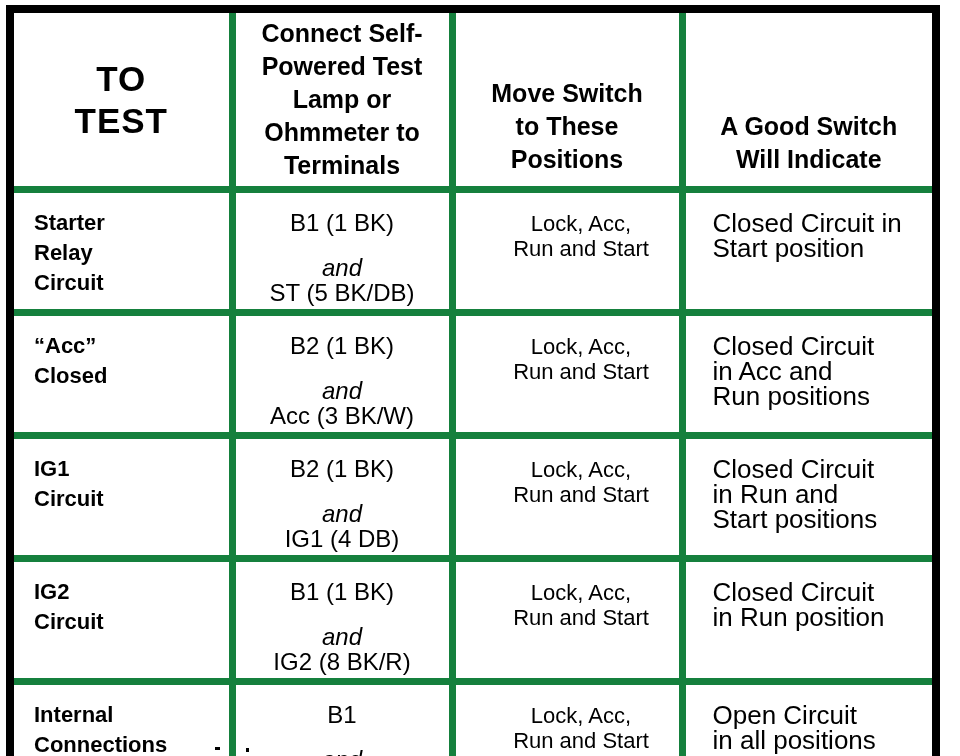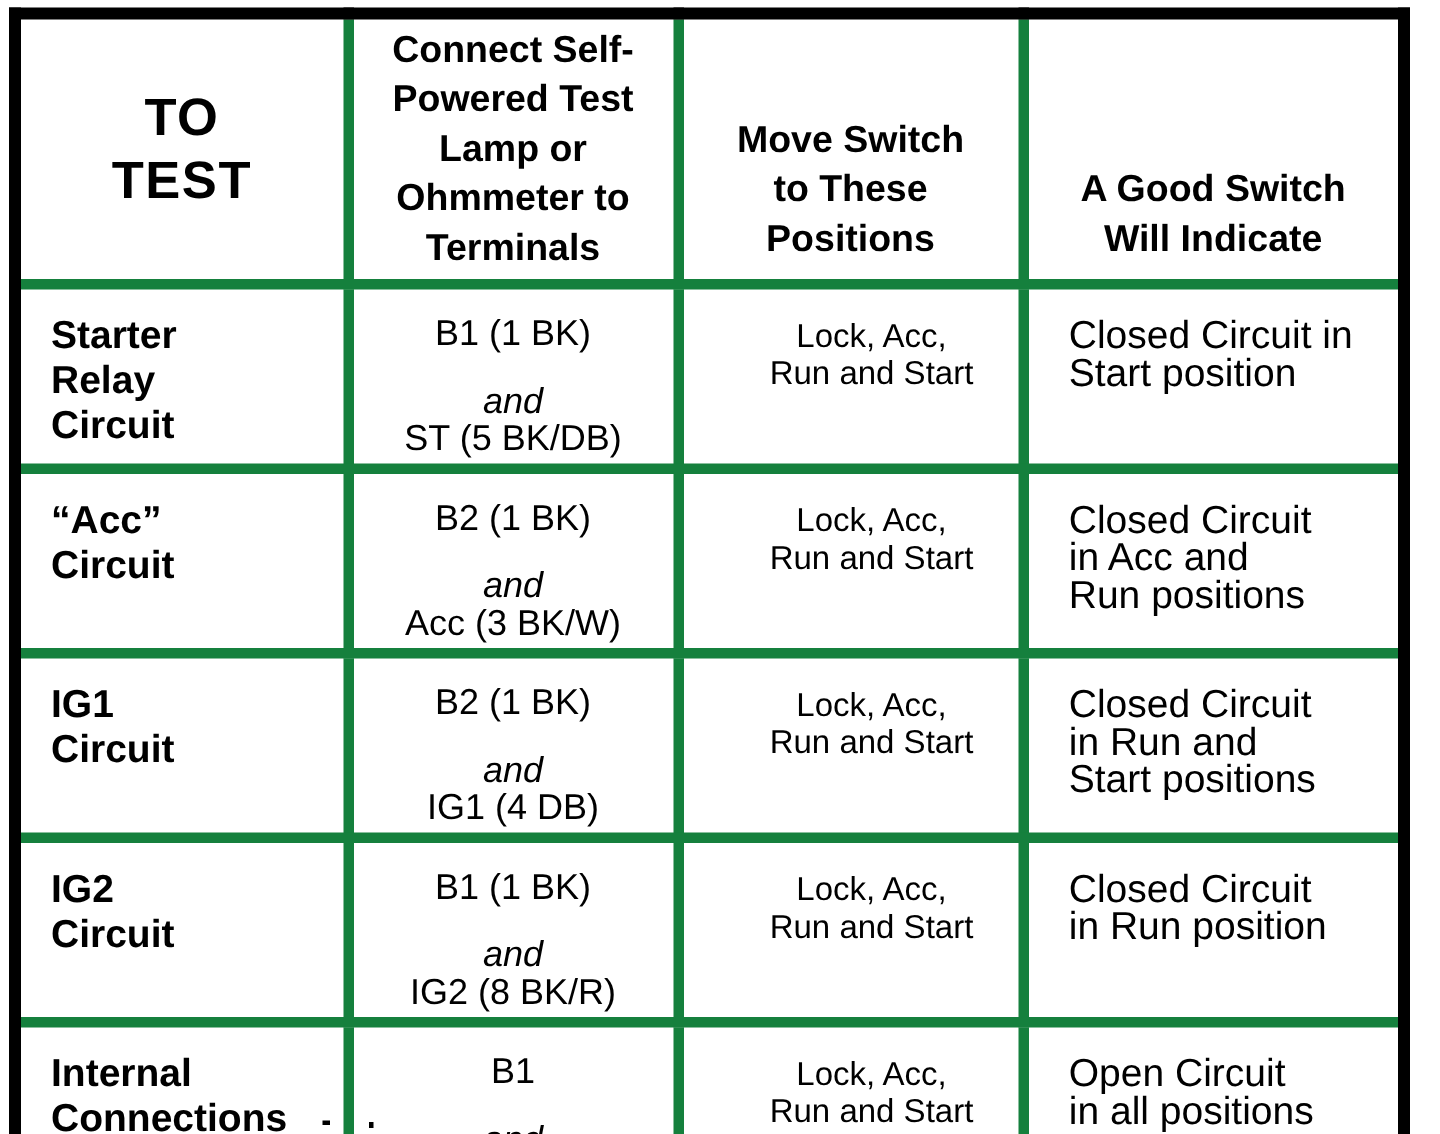--- a/index.html
+++ b/index.html
@@ -45,21 +45,21 @@
     letter-spacing: 1px;
   }
   th.th-bottom {
     vertical-align: bottom;
     padding-bottom: 10px;
   }
   
   .test-table td { vertical-align: top; }
   td.c1 {
     font-weight: bold;
-    font-size: 26px;
+    font-size: 22px;
     line-height: 30px;
     text-align: left;
     padding: 15px 4px 4px 20px;
   }
   td.c2 {
     font-size: 24px;
     line-height: 25px;
     text-align: center;
     padding: 17px 4px 4px 4px;
   }
@@ -135,21 +135,21 @@
         </td>
         <td class="c4">
           <div class="ml">Closed Circuit in
 Start position</div>
         </td>
       </tr>
 
       <tr style="height:107px">
         <td class="c1">
           <div class="ml">“Acc”
-Circuit</div>
+Closed</div>
         </td>
         <td class="c2">
           <div>B2 (1 BK)</div>
           <div class="conj">and</div>
           <div>Acc (3 BK/W)</div>
         </td>
         <td class="c3">
           <div class="ml">Lock, Acc,
 Run and Start</div>
         </td>

